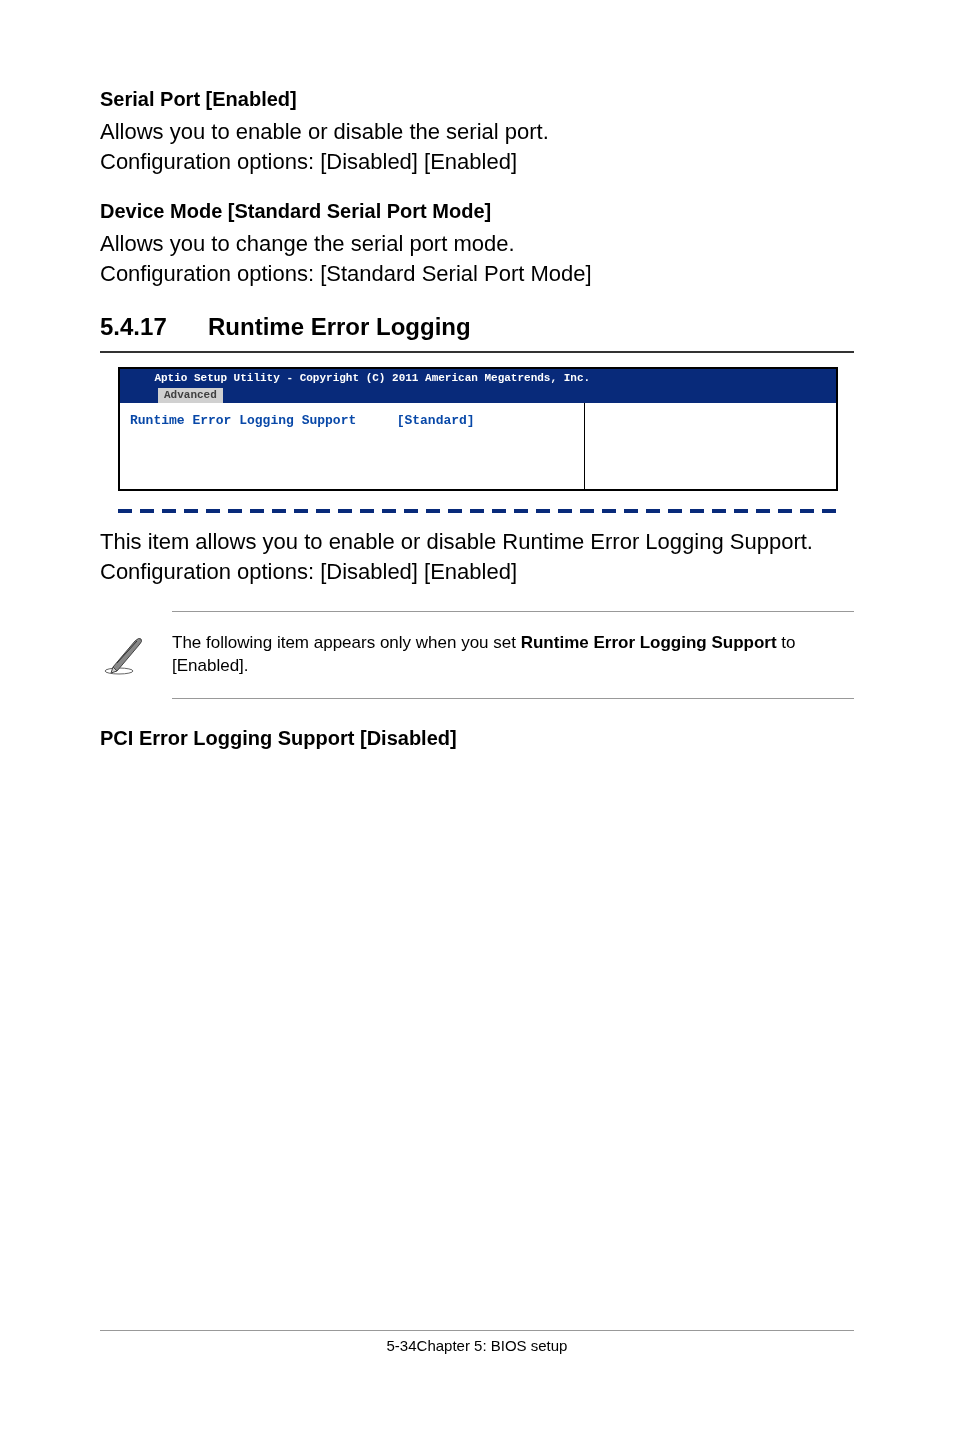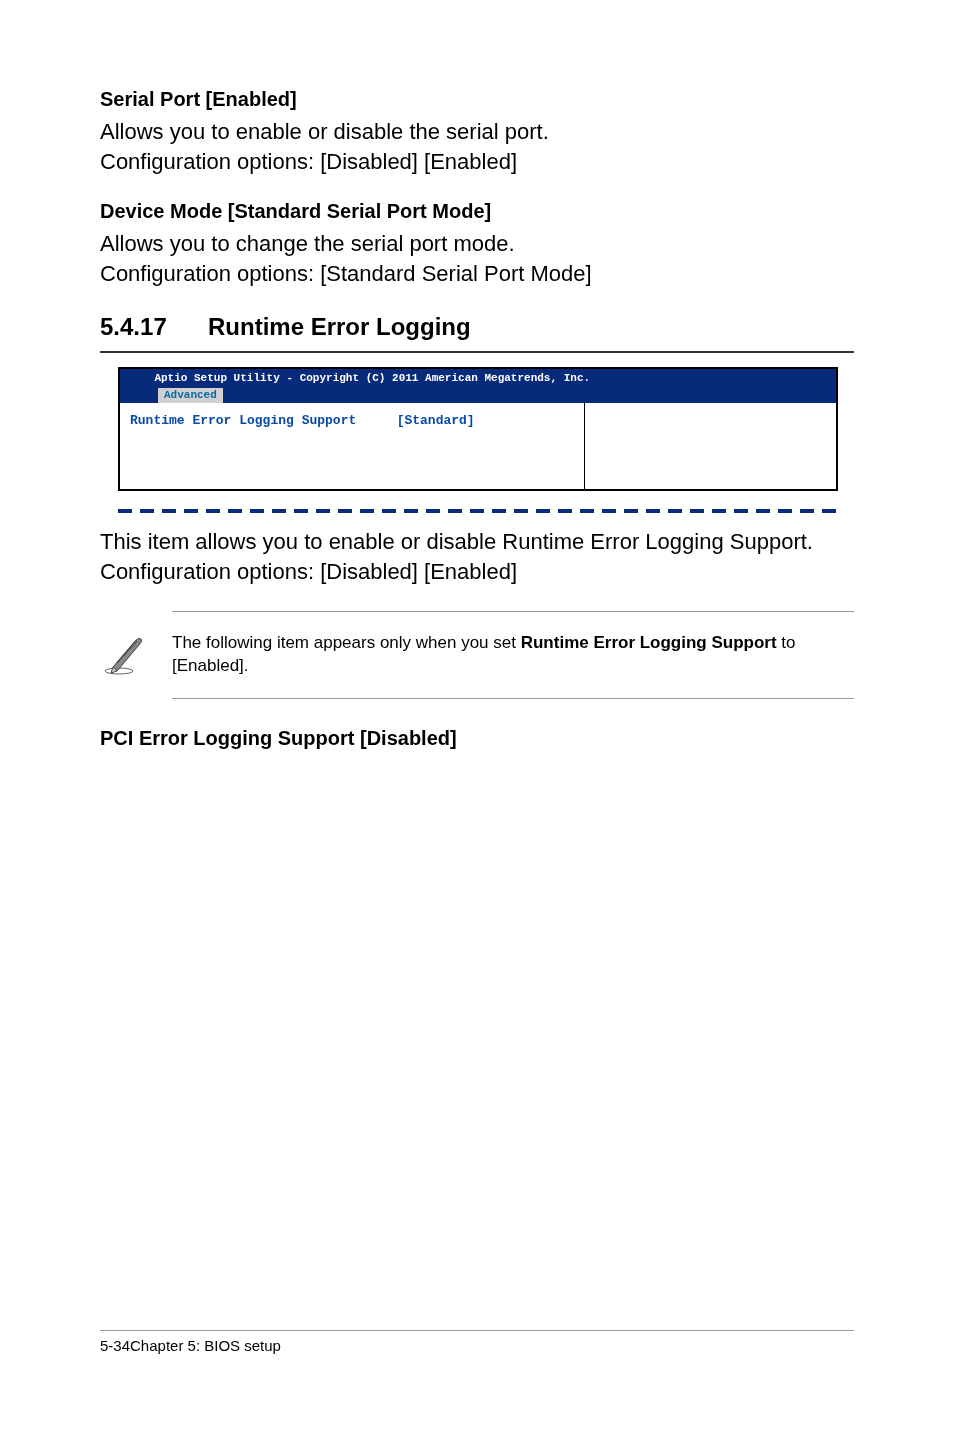--- a/index.html
+++ b/index.html
@@ -49,21 +49,21 @@
     color: #fff;
     font-family: "Courier New", monospace;
     font-size: 11px;
     font-weight: bold;
     padding: 3px 8px 0 8px;
     line-height: 1.25;
   }
   .bios-tab {
     display: inline-block;
     background: #d0d0d0;
-    color: #0369a1;
+    color: #404040;
     padding: 1px 6px;
     margin-top: 2px;
     margin-left: 30px;
     font-weight: bold;
   }
   .bios-body {
     display: flex;
     font-family: "Courier New", monospace;
     font-size: 13px;
     font-weight: bold;
@@ -109,21 +109,21 @@
   }
   .footer {
     position: absolute;
     bottom: 84px;
     left: 100px;
     right: 100px;
     border-top: 1px solid #999;
     padding-top: 6px;
     font-size: 15px;
     display: flex;
-    justify-content: flex-start;
+    justify-content: center;
   }
 </style>
 </head>
 <body>
 
 <div class="content">
 
   <div class="h3">Serial Port [Enabled]</div>
   <div class="body-text">
     <span>Allows you to enable or disable the serial port.</span><br>

